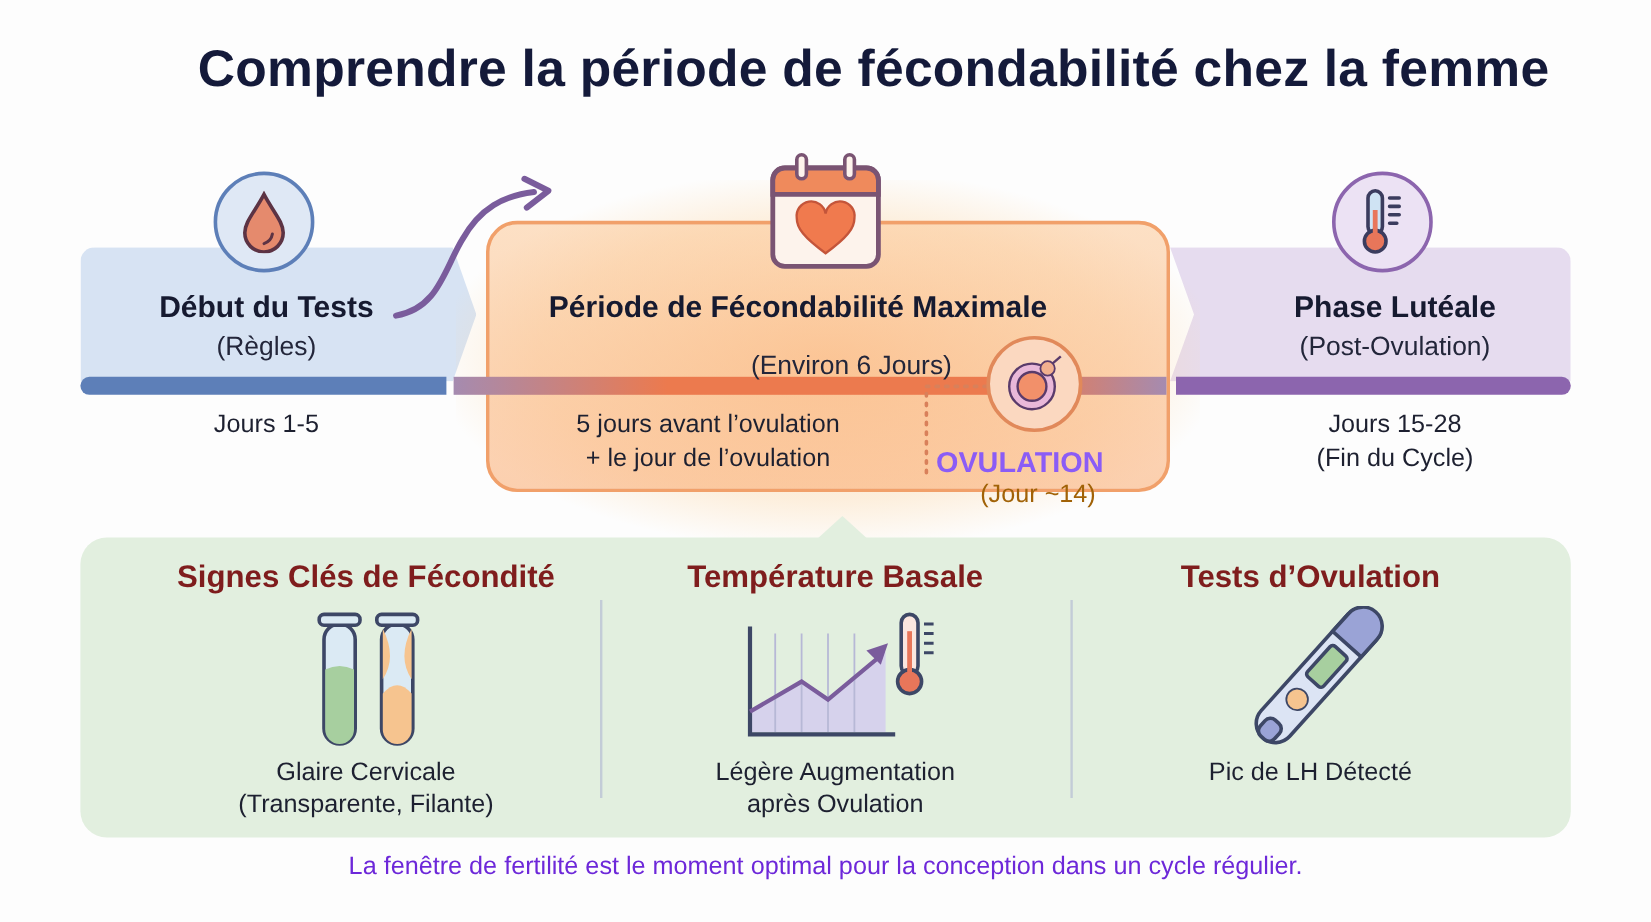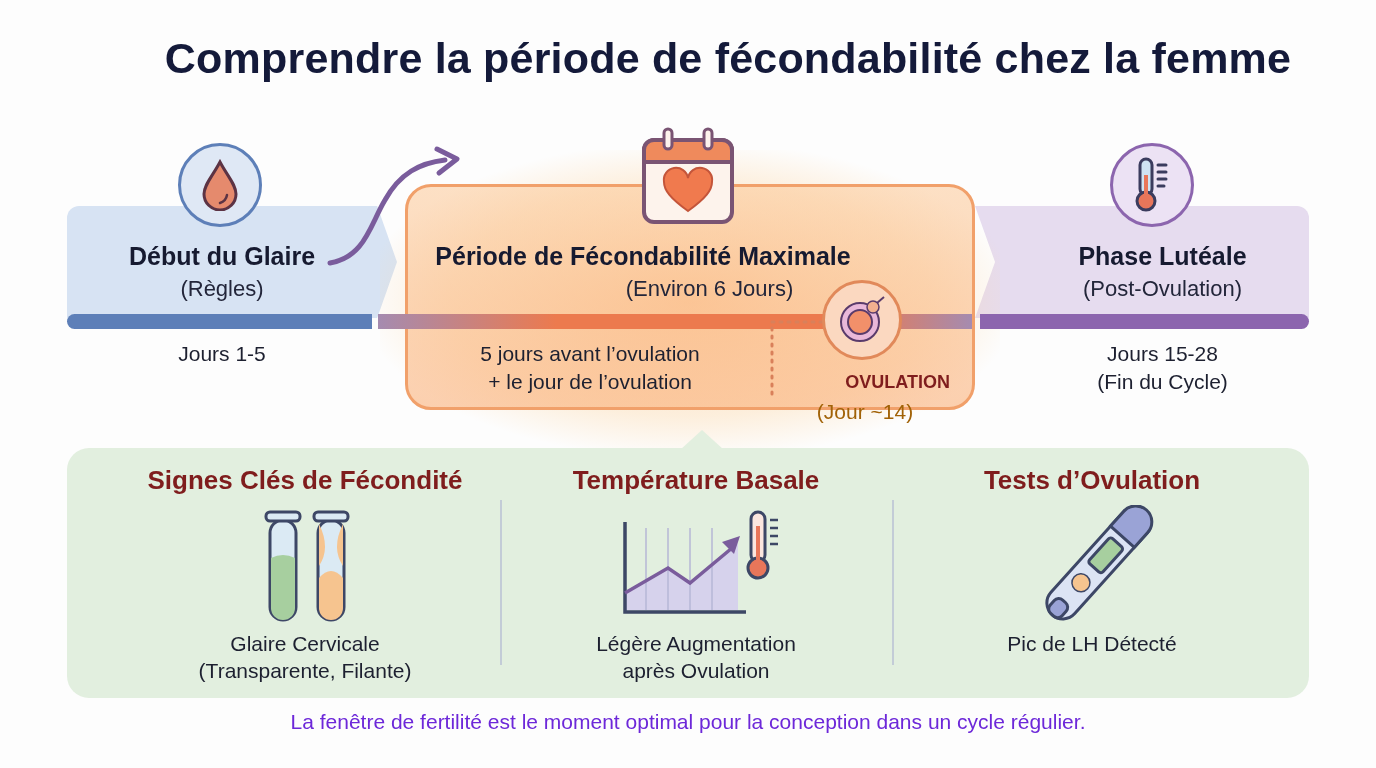--- a/index.html
+++ b/index.html
@@ -44,50 +44,50 @@
   <path d="M5 118 C40 112 45 80 60 55 C75 28 95 18 120 15" fill="none" stroke="#7a5c9c" stroke-width="5" stroke-linecap="round"></path>
   <path d="M112 4 L132 14 L114 28" fill="none" stroke="#7a5c9c" stroke-width="5" stroke-linecap="round" stroke-linejoin="round"></path>
 </svg>
 
 <div class="abs circle c-blue">
   <svg width="40" height="52" viewBox="0 0 40 52">
       <path d="M20 3 C28 18 36 26 36 35 A16 16 0 0 1 4 35 C4 26 12 18 20 3Z" fill="#e58a6d" stroke="#5c3344" stroke-width="3"></path>
       <path d="M27 36 Q26 42 20 44" fill="none" stroke="#5c3344" stroke-width="2.5" stroke-linecap="round"></path>
     </svg>
 </div>
-<div class="abs phase-title" style="left:67px;top:242px;width:310px">Début du Glaire</div>
+<div class="abs phase-title" style="left:67px;top:242px;width:310px">Début du Tests</div>
 <div class="abs phase-sub" style="left:67px;top:276px;width:310px">(Règles)</div>
 <div class="abs txt" style="left:67px;top:340px;width:310px">Jours 1-5</div>
 
 <div class="abs" style="left:640px;top:126px;width:96px;height:100px">
   <svg width="96" height="100" viewBox="0 0 96 100">
     <rect x="4" y="14" width="88" height="82" rx="10" fill="#fdf3ec" stroke="#7a5473" stroke-width="4"></rect>
     <path d="M4 36 V24 a10 10 0 0 1 10 -10 H82 a10 10 0 0 1 10 10 V36Z" fill="#ef8a5c" stroke="#7a5473" stroke-width="4"></path>
     <rect x="24" y="3" width="8" height="20" rx="4" fill="#fdf3ec" stroke="#7a5473" stroke-width="3"></rect>
     <rect x="64" y="3" width="8" height="20" rx="4" fill="#fdf3ec" stroke="#7a5473" stroke-width="3"></rect>
     <path d="M48 85 C30 72 24 64 24 56 a12 12 0 0 1 24 -4 a12 12 0 0 1 24 4 c0 8 -6 16 -24 29Z" fill="#f07a4e" stroke="#c4553a" stroke-width="2"></path>
   </svg>
 </div>
-<div class="abs phase-title" style="left:383px;top:242px;width:520px">Période de Fécondabilité Maximale</div>
-<div class="abs phase-sub" style="left:405px;top:276px;width:609px">(Environ 6 Jours)</div>
+<div class="abs phase-title" style="left:405px;top:242px;width:520px">Période de Fécondabilité Maximale</div>
+<div class="abs phase-sub" style="left:405px;top:292px;width:609px">(Environ 6 Jours)</div>
 <div class="abs txt" style="left:420px;top:340px;width:340px">5 jours avant l’ovulation</div>
 <div class="abs txt" style="left:420px;top:368px;width:340px">+ le jour de l’ovulation</div>
 
 <svg class="abs" style="left:768px;top:318px" width="60" height="80">
   <path d="M4 76 V4 H56" fill="none" stroke="#d9805a" stroke-width="3" stroke-dasharray="2 6" stroke-linecap="round"></path>
 </svg>
 <div class="abs circle c-ovu">
   <svg width="52" height="52" viewBox="0 0 52 52">
       <circle cx="24" cy="28" r="19" fill="#e9b8d9" stroke="#5a3b6b" stroke-width="2"></circle>
       <circle cx="24" cy="28" r="12" fill="#f2906a" stroke="#5a3b6b" stroke-width="2"></circle>
       <circle cx="37" cy="13" r="6" fill="#f2b08f" stroke="#5a3b6b" stroke-width="1.5"></circle>
       <path d="M41 9 L48 3" stroke="#5a3b6b" stroke-width="2"></path>
     </svg>
 </div>
-<div class="abs" style="left:780px;top:372px;width:170px;text-align:right;font-size:18px;font-weight:bold;color:#7f1d1d">OVULATION</div>
+<div class="abs" style="left:780px;top:372px;width:170px;text-align:left;font-size:24px;font-weight:bold;color:#8b5cf6">OVULATION</div>
 <div class="abs" style="left:780px;top:400px;width:170px;text-align:center;font-size:21px;color:#a16207">(Jour ~14)</div>
 
 <div class="abs circle c-purple">
   <svg width="40" height="60" viewBox="0 0 40 60">
       <rect x="8" y="4" width="12" height="36" rx="6" fill="#cfe3f3" stroke="#3b3c5e" stroke-width="3"></rect>
       <circle cx="14" cy="46" r="9" fill="#e8765a" stroke="#3b3c5e" stroke-width="3"></circle>
       <rect x="12" y="20" width="4" height="24" fill="#e8765a"></rect>
       <path d="M26 10 h8 M26 17 h8 M26 24 h8 M26 31 h6" stroke="#3b3c5e" stroke-width="3" stroke-linecap="round"></path>
     </svg>
 </div>

